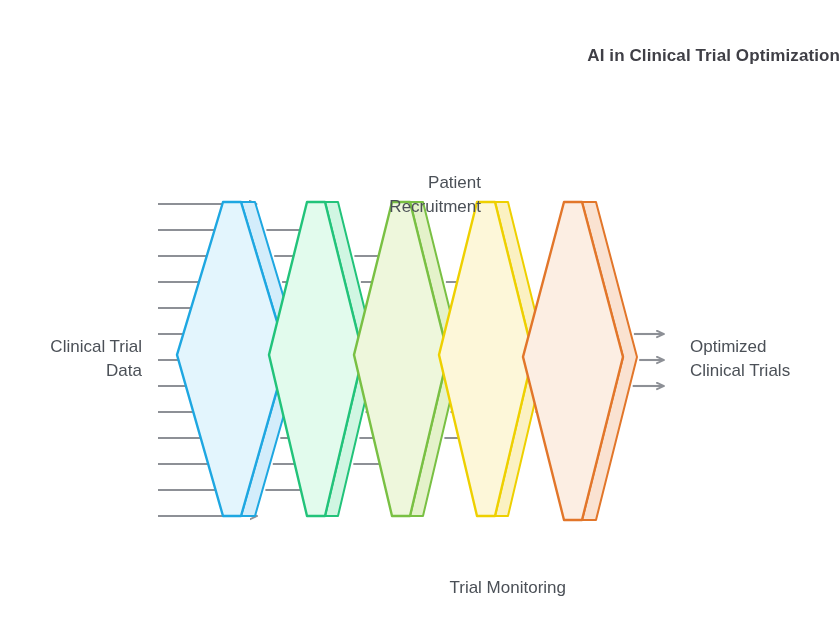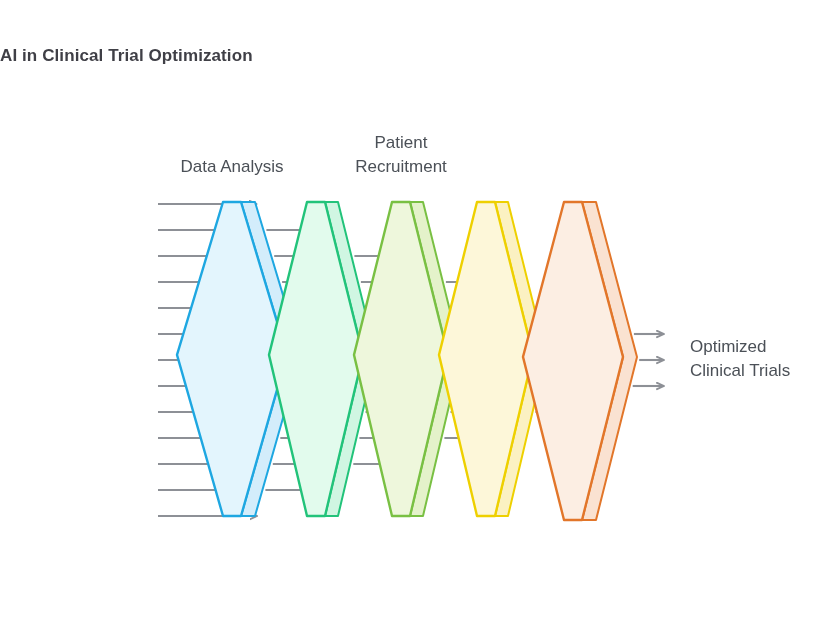--- a/index.html
+++ b/index.html
@@ -16,34 +16,34 @@
   #root {
     position: relative;
     width: 840px;
     height: 636px;
   }
   #title {
     position: absolute;
     left: 0;
     top: 46px;
     width: 840px;
-    text-align: left;
+    text-align: right;
     font-size: 17px;
     font-weight: bold;
     color: #3f3f46;
     letter-spacing: 0.1px;
   }
   .node-label {
     position: absolute;
     font-size: 17px;
     color: #4b5057;
     line-height: 24px;
     white-space: pre-line;
   }
-  .lbl-center { text-align: center; }
+  .lbl-center { text-align: right; margin-top: 40px; }
   .lbl-right  { text-align: right; }
   .lbl-left   { text-align: left; }
 
   #canvas {
     position: absolute;
     left: 0;
     top: 0;
   }
 </style>
 </head>
@@ -132,25 +132,27 @@
           <polygon points="495.0,202.0 508.0,202.0 546.0,354.9 508.0,516.0 495.0,516.0 533.0,354.9" fill="#fbf1c2" stroke="#eed000" stroke-width="2" stroke-linejoin="round"></polygon>
           <polygon points="477.0,202.0 495.0,202.0 533.0,354.9 495.0,516.0 477.0,516.0 439.0,354.9" fill="#fdf7d9" stroke="#eed000" stroke-width="2.4" stroke-linejoin="round"></polygon>
         </g>
         <g>
           <polygon points="582.0,202.0 596.0,202.0 637.0,356.9 596.0,520.0 582.0,520.0 623.0,356.9" fill="#fae2d1" stroke="#e2762a" stroke-width="2" stroke-linejoin="round"></polygon>
           <polygon points="564.0,202.0 582.0,202.0 623.0,356.9 582.0,520.0 564.0,520.0 523.0,356.9" fill="#fceee3" stroke="#e2762a" stroke-width="2.4" stroke-linejoin="round"></polygon>
         </g>
       </g>
   </svg>
 
-  <div class="node-label lbl-center" style="left:152px; top:155px; width:160px;">Data Analysis</div>
 
 
   <div class="node-label lbl-center" style="left:321px; top:131px; width:160px;">Patient
 Recruitment</div>
 
+  <div class="node-label lbl-center" style="left:406px; top:536px; width:160px;">Trial Monitoring</div>
 
 
+  <div class="node-label lbl-right" style="left:0px; top:335px; width:142px;">Clinical Trial
+Data</div>
 
   <div class="node-label lbl-left" style="left:690px; top:335px; width:160px;">Optimized
 Clinical Trials</div>
 
 </div>
 
 </body></html>

